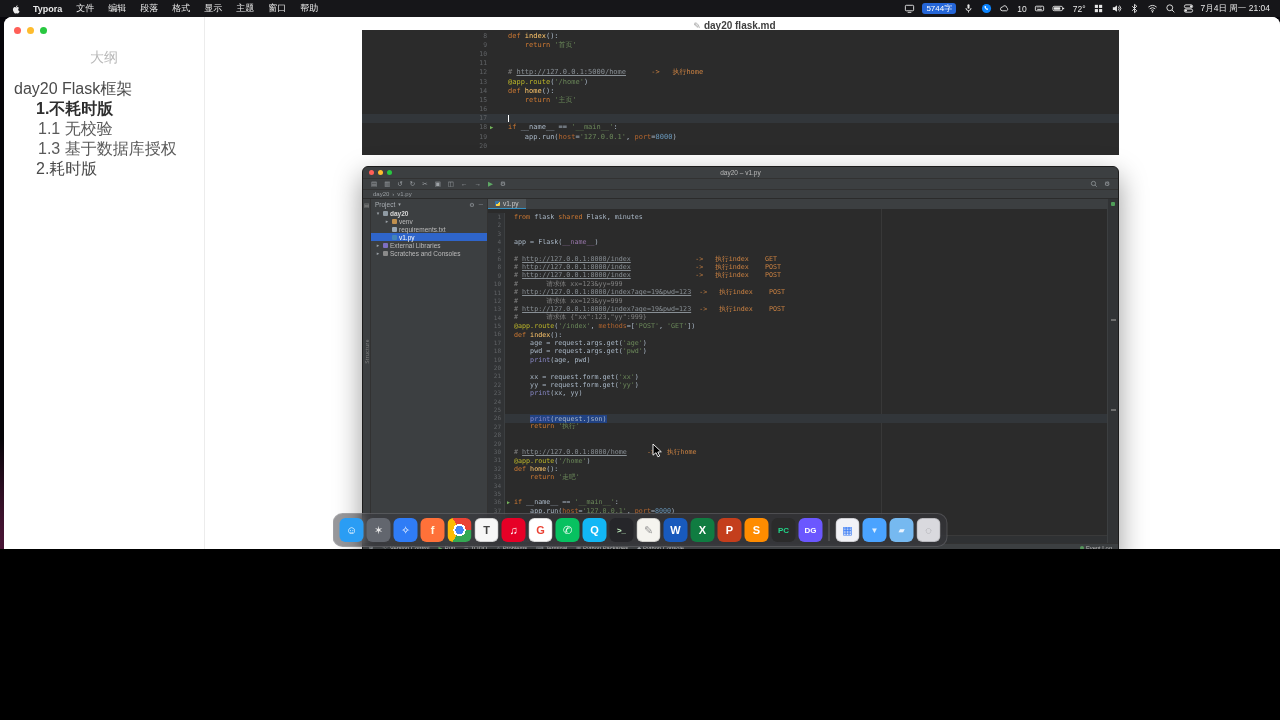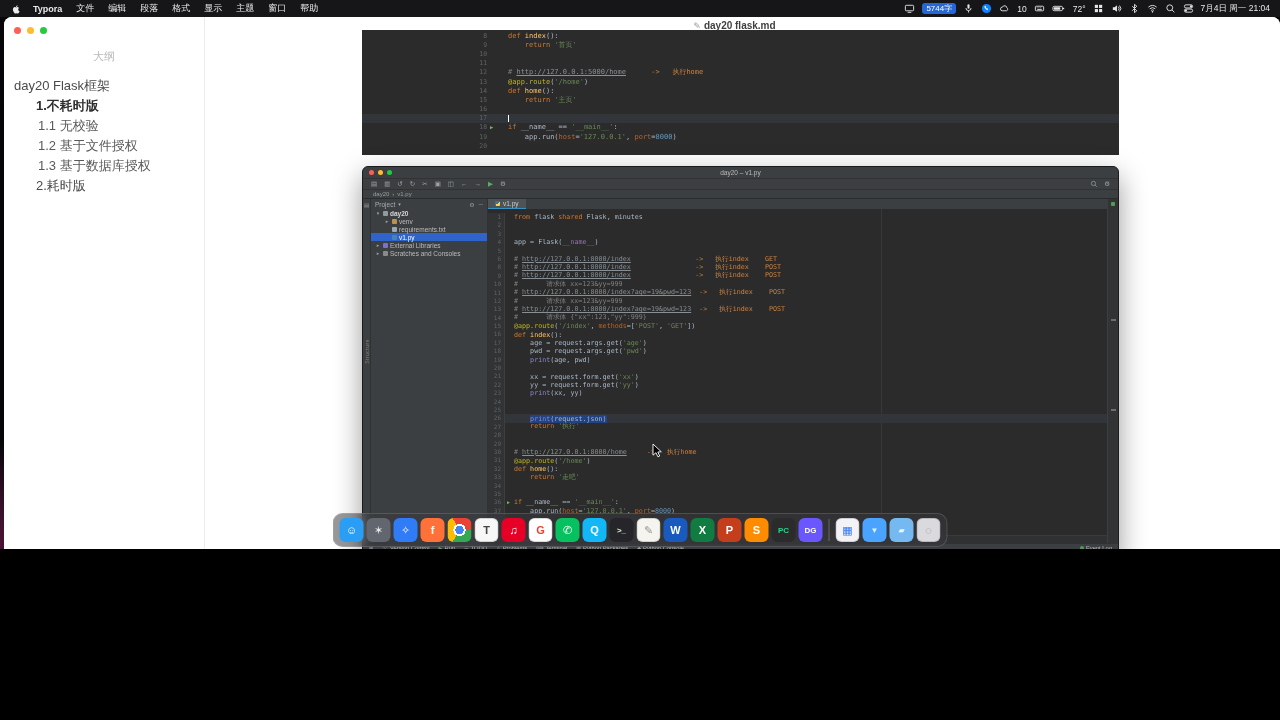--- a/index.html
+++ b/index.html
@@ -24,23 +24,23 @@
   .mb-icon.wide svg{width:14px;}
   .badge{background:#2566d8;color:#fff;border-radius:3px;padding:0.5px 4px;font-size:8px;line-height:10px;}
   .mb-text{white-space:nowrap;}
   
   .window{position:absolute;left:4px;top:17px;width:1276px;height:674px;background:#fff;
     border-radius:8px;box-shadow:0 22px 55px rgba(0,0,0,.55);overflow:hidden;z-index:10;}
   .sidebar{position:absolute;left:0;top:0;width:201px;height:100%;background:#fff;border-right:1px solid #ececec;}
   .traffic{position:absolute;top:10px;left:10px;display:flex;gap:6px;}
   .tl{width:7px;height:7px;border-radius:50%;}
   .tl.r{background:#ff5f57}.tl.y{background:#febc2e}.tl.g{background:#28c840}
-  .outline-title{margin-top:32px;text-align:center;color:#b9b9b9;font-size:11px;}
+  .outline-title{margin-top:32px;text-align:center;color:#b9b9b9;font-size:14px;}
   .outline-list{margin-top:12px;}
-  .outline-item{font-size:13px;color:#4a4a4a;height:20px;line-height:20px;white-space:nowrap;cursor:default;}
+  .outline-item{font-size:16px;color:#4a4a4a;height:20px;line-height:20px;white-space:nowrap;cursor:default;}
   .outline-item.lv0{padding-left:10px;}
   .outline-item.lv1{padding-left:32px;}
   .outline-item.lv2{padding-left:34px;color:#5a5a5a;}
   .outline-item.bold{font-weight:bold;color:#2e2e2e;}
   .doc{position:absolute;left:202px;top:0;right:0;bottom:0;background:#fff;}
   .doc-title{position:absolute;top:3px;left:0;right:17px;text-align:center;font-size:10px;line-height:11px;
     color:#3f3f3f;font-weight:bold;}
   .doc-title .ticon{color:#9a9a9a;font-weight:normal;margin-right:3px;font-size:9px;}
   .caret{position:absolute;left:156px;top:558px;width:1.5px;height:15px;background:#2b2b2b;}
   
@@ -244,21 +244,20 @@
       <div class="traffic">
         <span class="tl r"></span>
         <span class="tl y"></span>
         <span class="tl g"></span>
       </div>
       <div class="outline-title">大纲</div>
       <div class="outline-list" id="outline">
           <div class="outline-item lv0">day20 Flask框架</div>
           <div class="outline-item lv1 bold">1.不耗时版</div>
           <div class="outline-item lv2">1.1 无校验</div>
-          <div class="outline-item lv2">1.2 基于文件授权</div>
           <div class="outline-item lv2">1.3 基于数据库授权</div>
           <div class="outline-item lv1">2.耗时版</div>
         </div>
     </aside>
 
     <main class="doc">
       <div class="doc-title">
         <span class="ticon">✎</span><span>day20 flask.md</span>
       </div>
 

